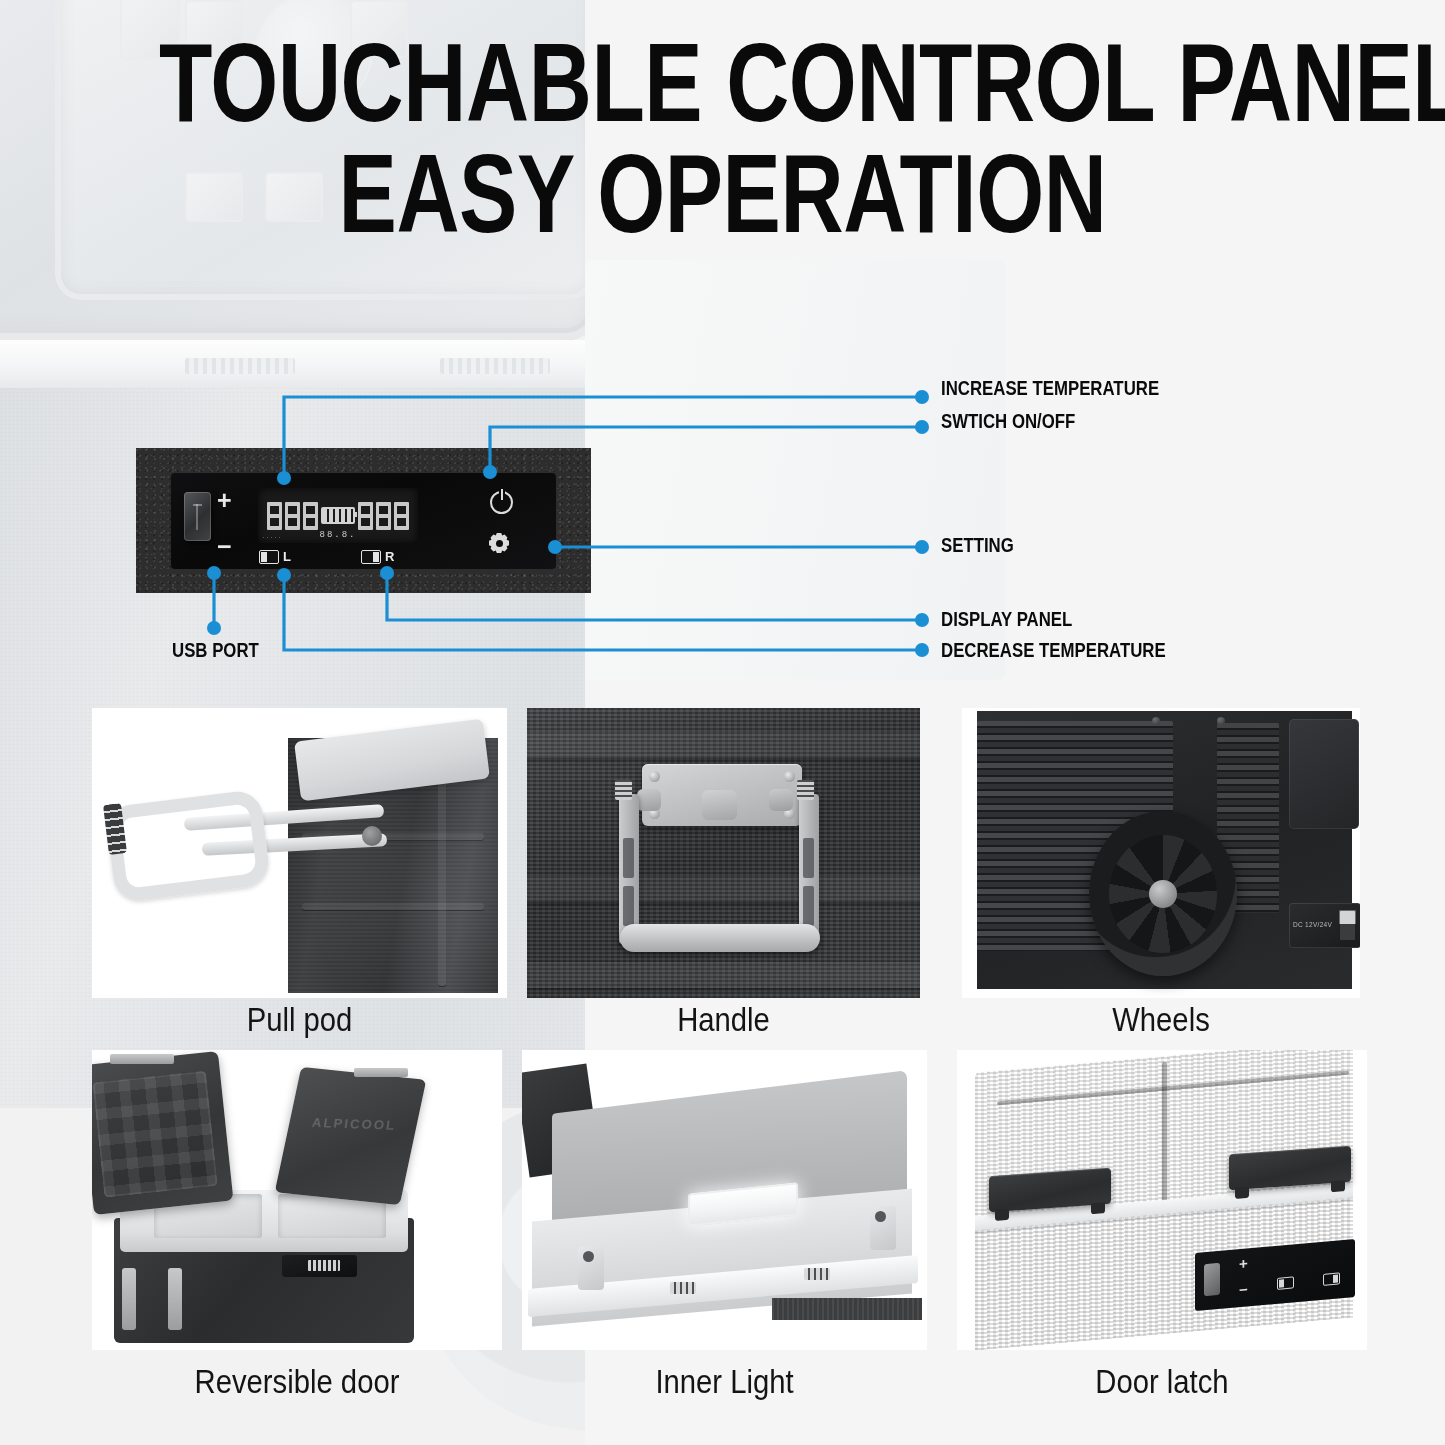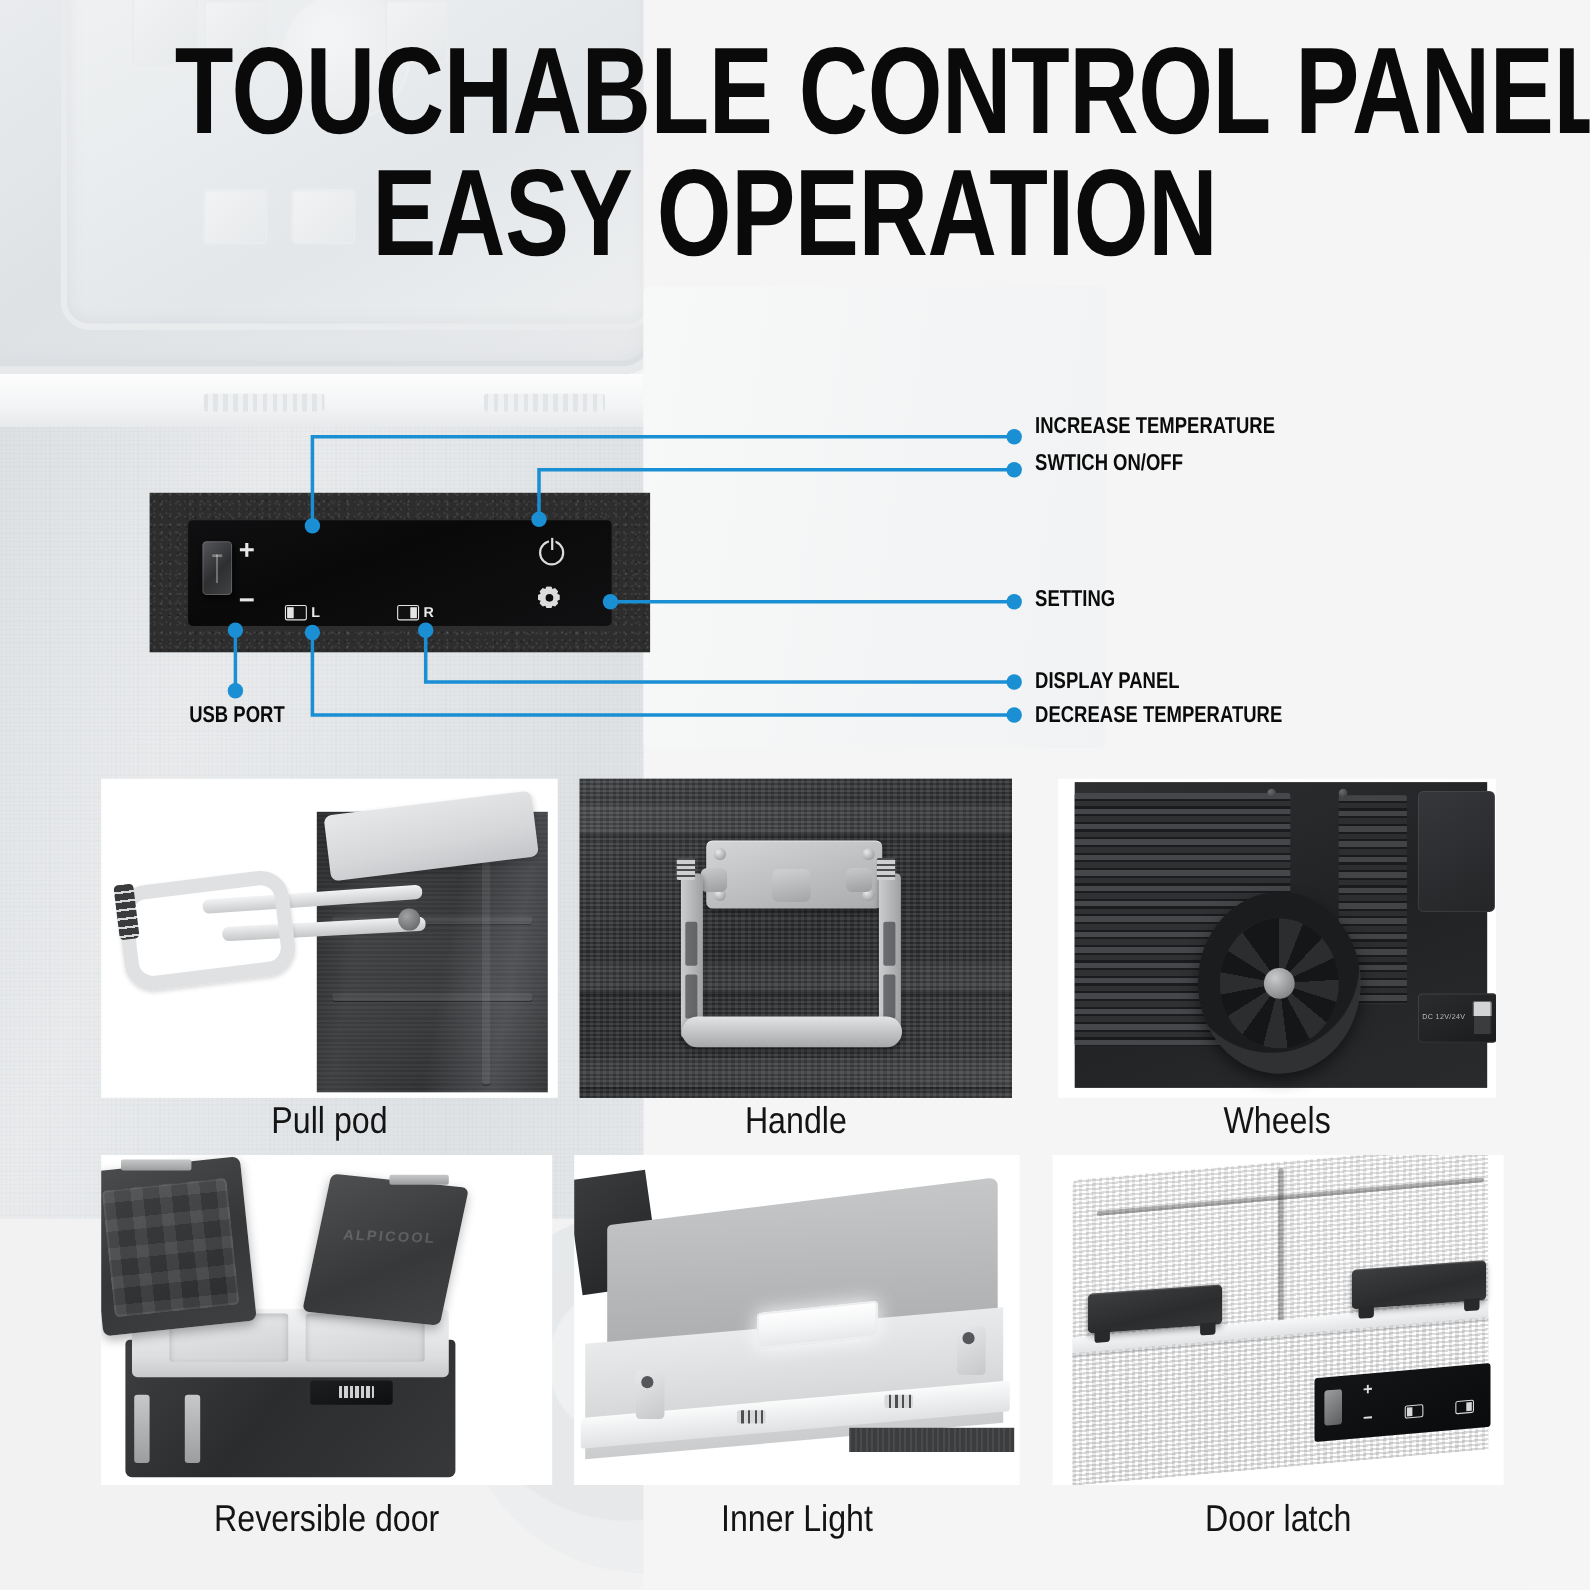--- a/index.html
+++ b/index.html
@@ -489,20 +489,35 @@
 </div>
 
 <div id="panel-photo">
   <div id="panel-inner">
 
     <div id="usb-cover"></div>
 
     <div class="pm-plus">+</div>
     <div class="pm-minus">−</div>
 
+    <div id="lcd">
+      <div class="seg-group">
+        <div class="seg-d"></div>
+        <div class="seg-d"></div>
+        <div class="seg-d"></div>
+      </div>
+      <div id="batt"></div>
+      <div class="seg-group">
+        <div class="seg-d"></div>
+        <div class="seg-d"></div>
+        <div class="seg-d"></div>
+      </div>
+      <div id="lcd-sub">88.8.</div>
+      <div id="lcd-micro">·····</div>
+    </div>
 
     <div class="zone" id="zone-l">
       <span class="zone-ico left-fill"></span>
       <span>L</span>
     </div>
     <div class="zone" id="zone-r">
       <span class="zone-ico right-fill"></span>
       <span>R</span>
     </div>
 

